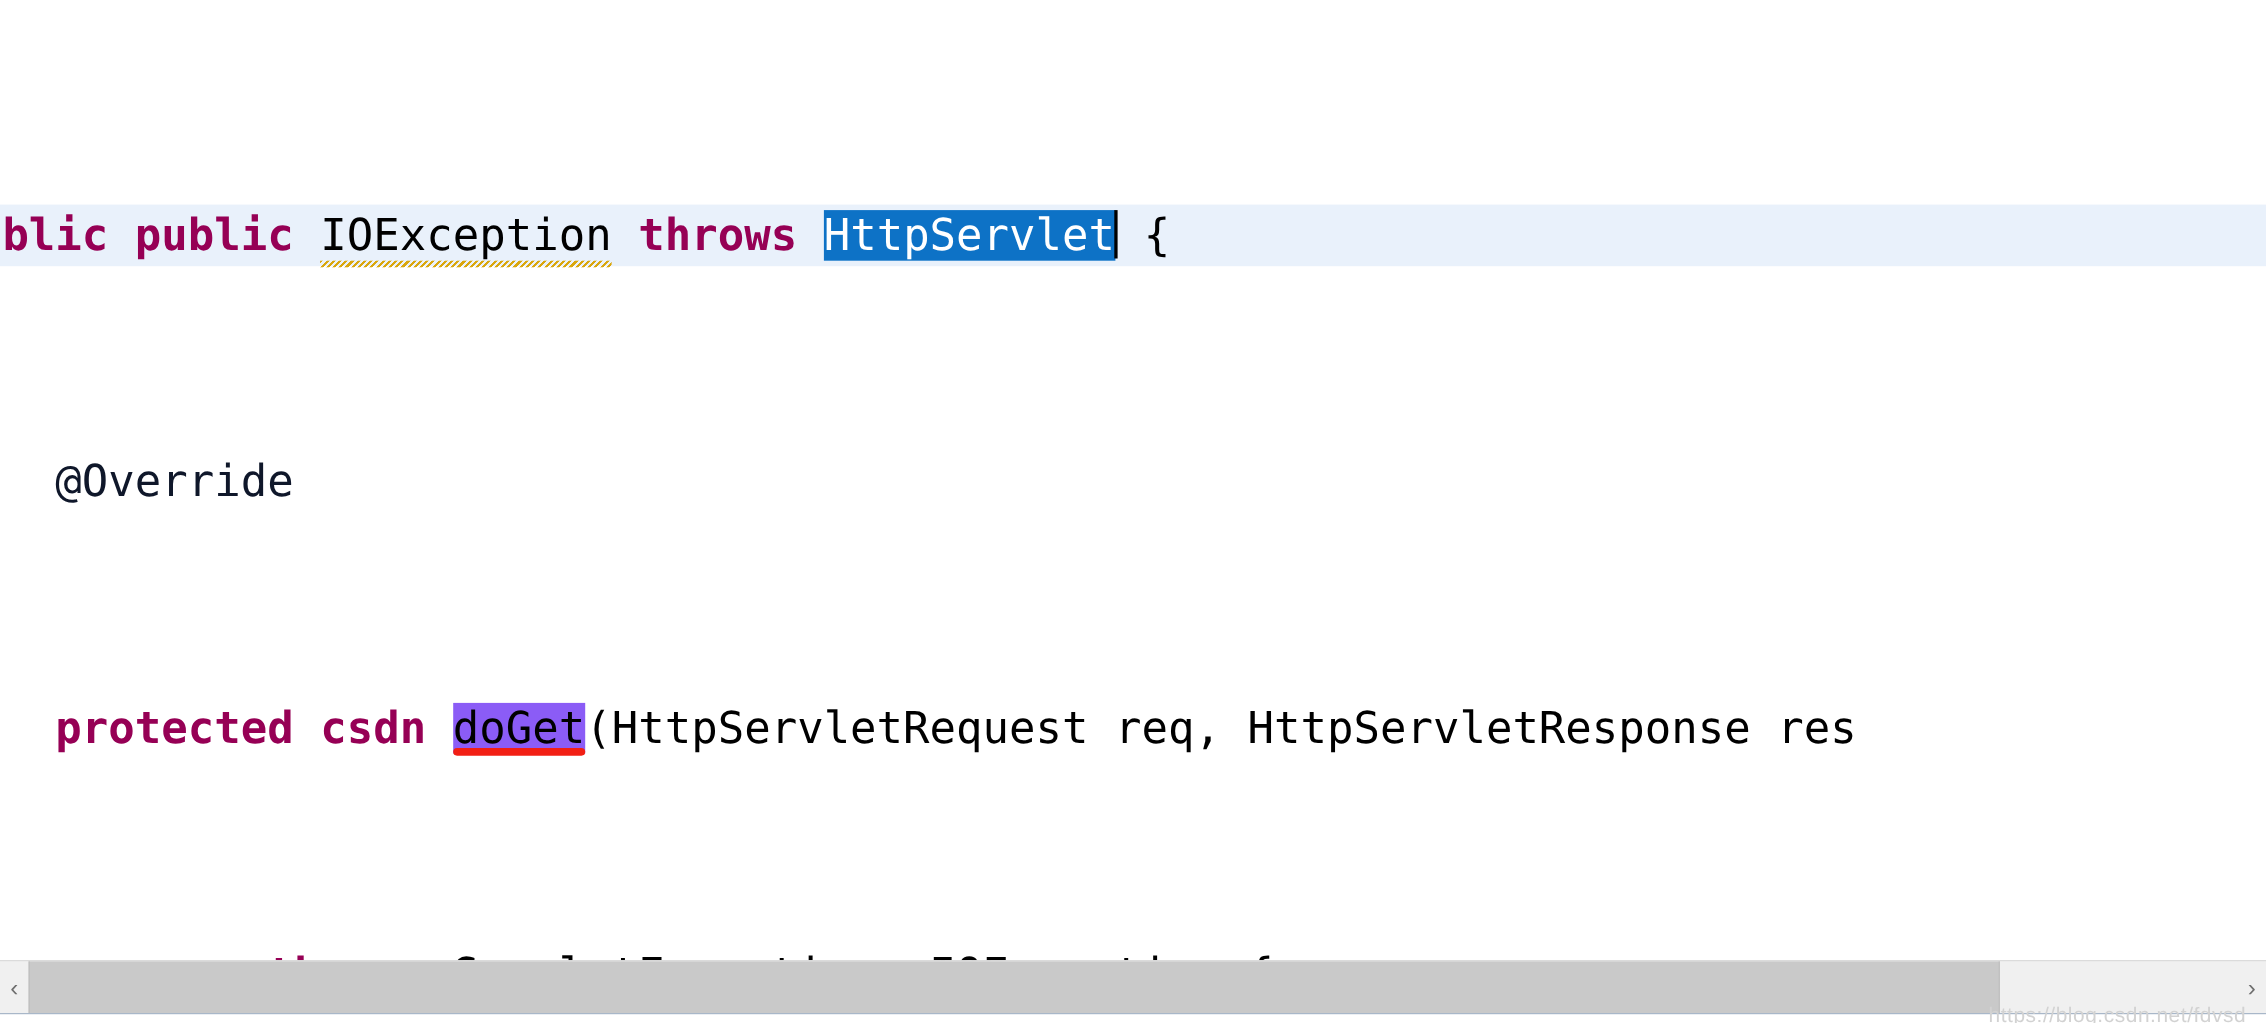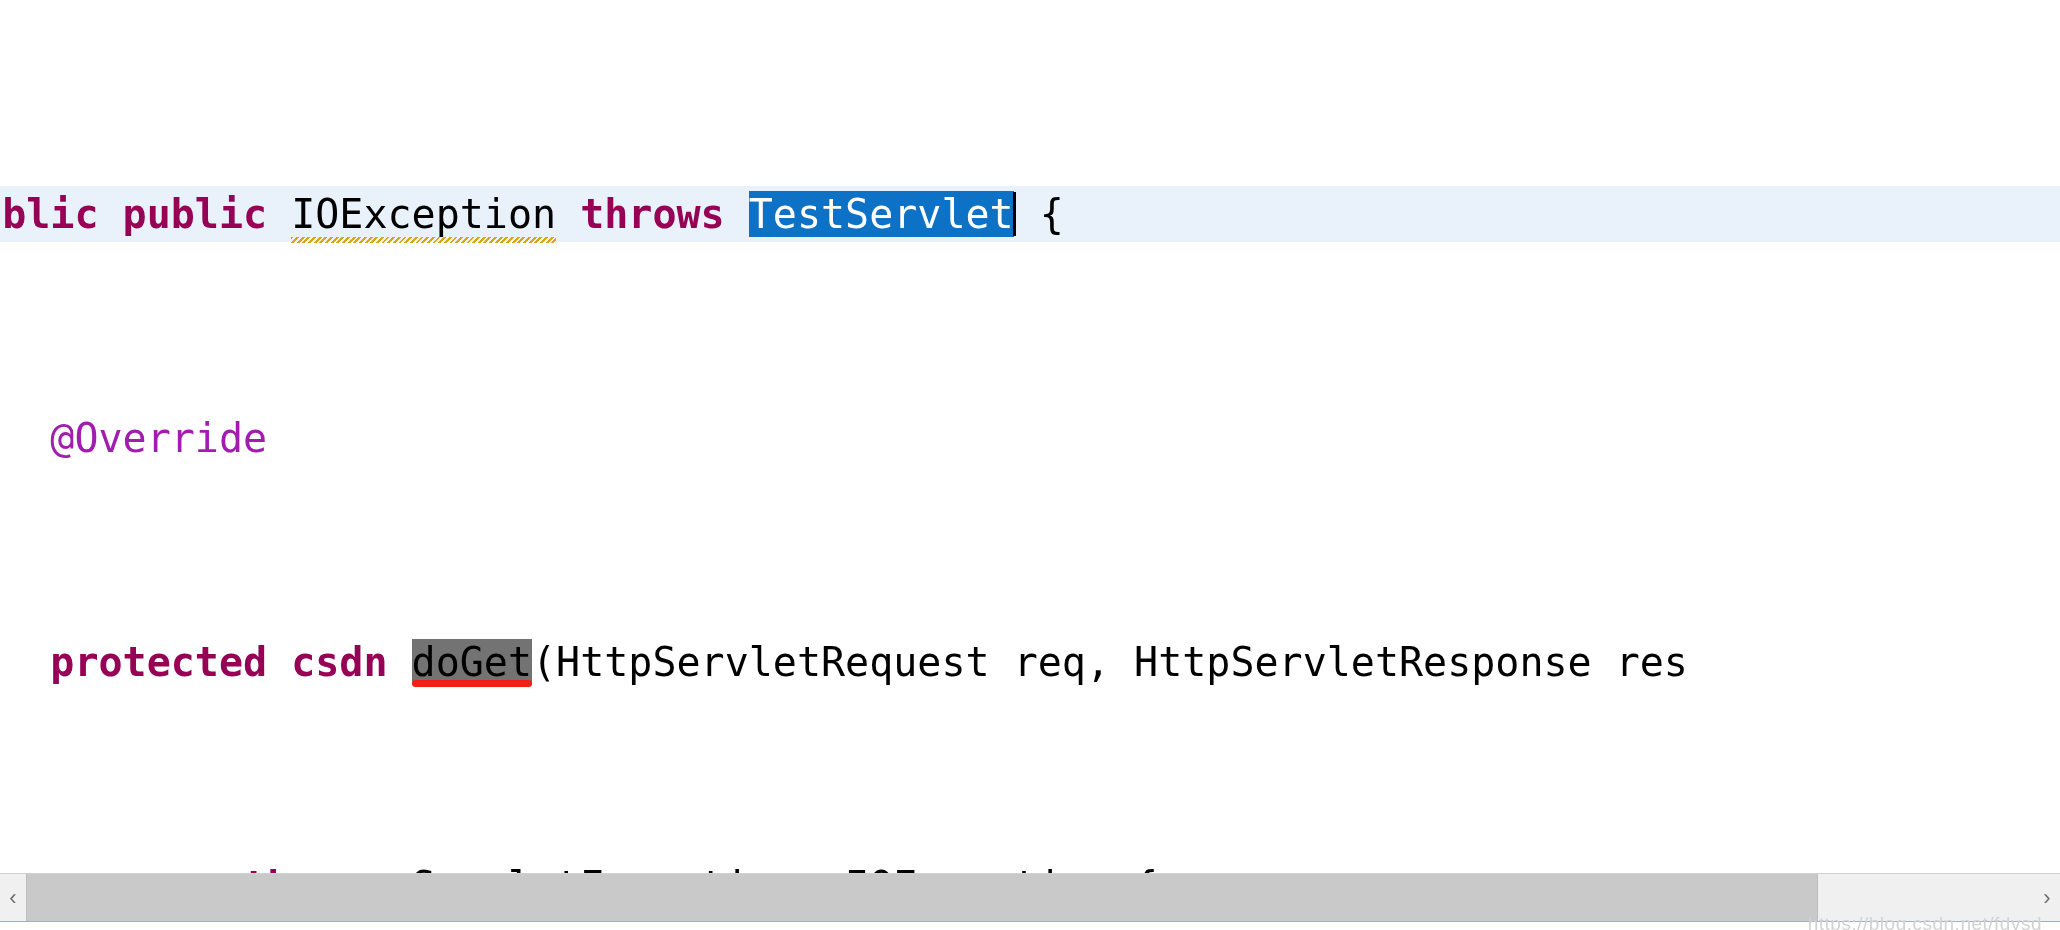--- a/index.html
+++ b/index.html
@@ -15,24 +15,24 @@
     position:absolute;left:0;top:0;width:2700px;
     font-family:"DejaVu Sans Mono","Liberation Mono",monospace;
     font-size:40px;line-height:56px;
     white-space:pre;color:#000000;
     letter-spacing:0px;
   }
   .line{height:56px;white-space:pre;position:relative;}
   .line-hl{background:#e9f1fb;}
   .kw{color:#960055;font-weight:bold;}
   .type{color:#000000;}
-  .anno{color:#a21caf;}
+  .anno{color:#0f172a;}
   .sel{background:#0d72c6;color:#ffffff;}
   .caret{display:inline-block;width:3px;height:44px;background:#000;vertical-align:-8px;margin-left:-1px;}
-  .occ{background:#737373;position:relative;}
+  .occ{background:#8b5cf6;position:relative;}
   .occ .redline{
     position:absolute;left:0;right:0;bottom:-2px;height:7px;
     background:#f21f14;border-radius:4px;
   }
   .warnwrap{position:relative;display:inline-block;}
   .warnwrap .wavy-y{
     position:absolute;left:0;right:0;bottom:-1px;height:6px;
     background-image:
       repeating-linear-gradient(135deg,#d9a300 0 2px,transparent 2px 4px);
     opacity:.95;
@@ -64,21 +64,21 @@
     font-size:19px;color:#d2d2d2;letter-spacing:.5px;
     white-space:nowrap;pointer-events:none;margin-top:29px;
   }
 </style>
 </head>
 <body>
 
 <div id="editor">
   <div class="code" style="left:-46px;top:18px;">
 
-    <div class="line line-hl"><span class="kw">public</span><span> </span><span class="kw">public</span><span> </span><span class="warnwrap"><span class="type">IOException</span><span class="wavy-y"></span></span><span> </span><span class="kw">throws</span><span> </span><span class="sel">TestServlet</span><span class="caret"></span><span> </span><span>{</span></div>
+    <div class="line line-hl"><span class="kw">public</span><span> </span><span class="kw">public</span><span> </span><span class="warnwrap"><span class="type">IOException</span><span class="wavy-y"></span></span><span> </span><span class="kw">throws</span><span> </span><span class="sel">HttpServlet</span><span class="caret"></span><span> </span><span>{</span></div>
 
     <div class="line">    <span class="anno">@Override</span></div>
 
     <div class="line">    <span class="kw">protected</span><span> </span><span class="kw">csdn</span><span> </span><span class="occ"><span>doGet</span><span class="redline"></span></span><span>(HttpServletRequest req, HttpServletResponse res</span></div>
 
     <div class="line">            <span class="kw">throws</span><span> </span><span>ServletException, IOException {</span></div>
 
     
 
     

